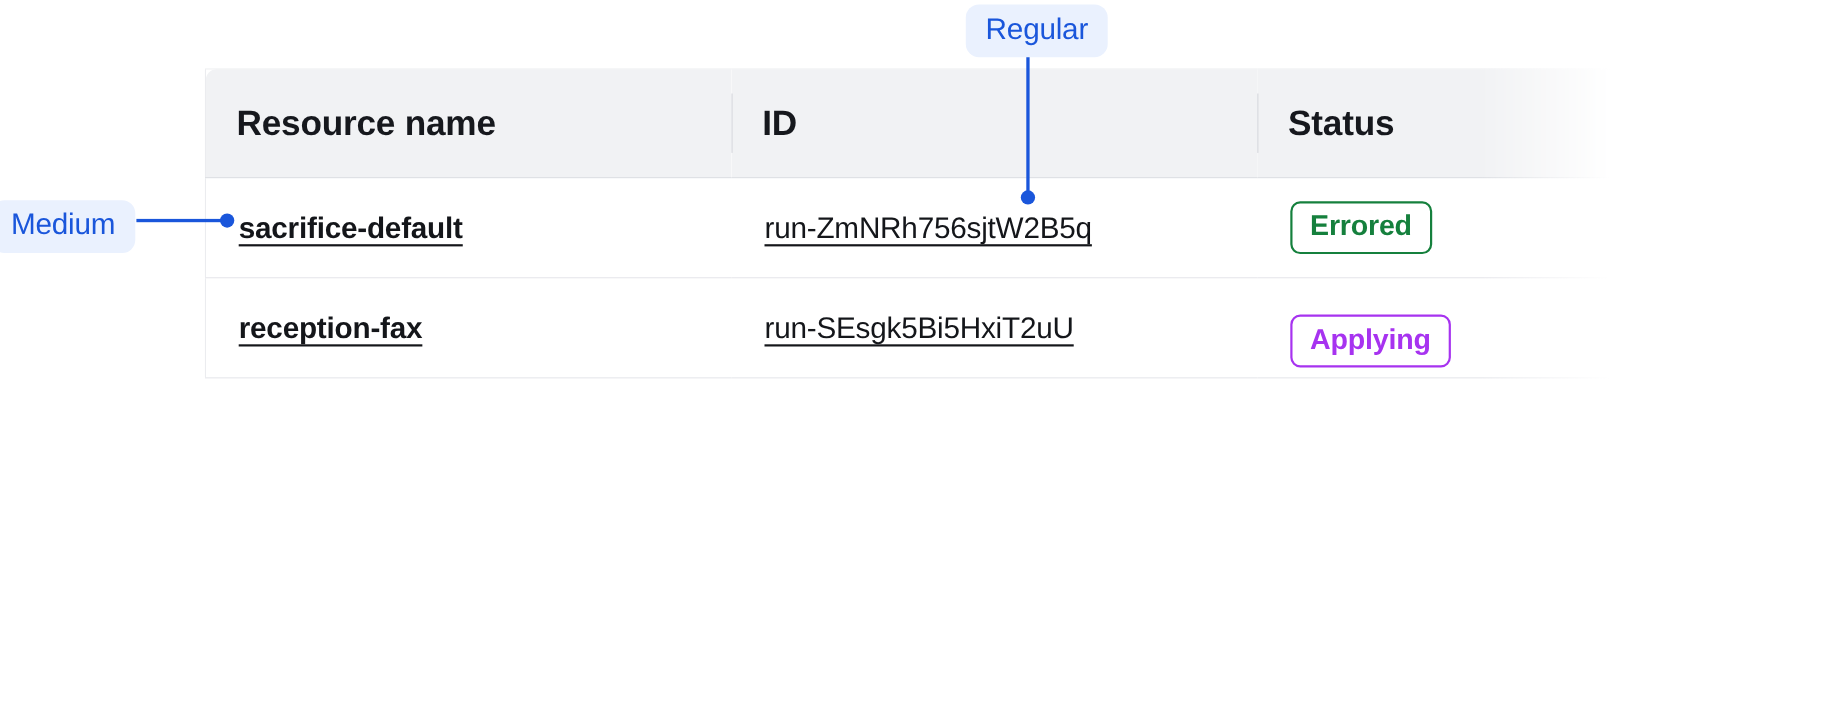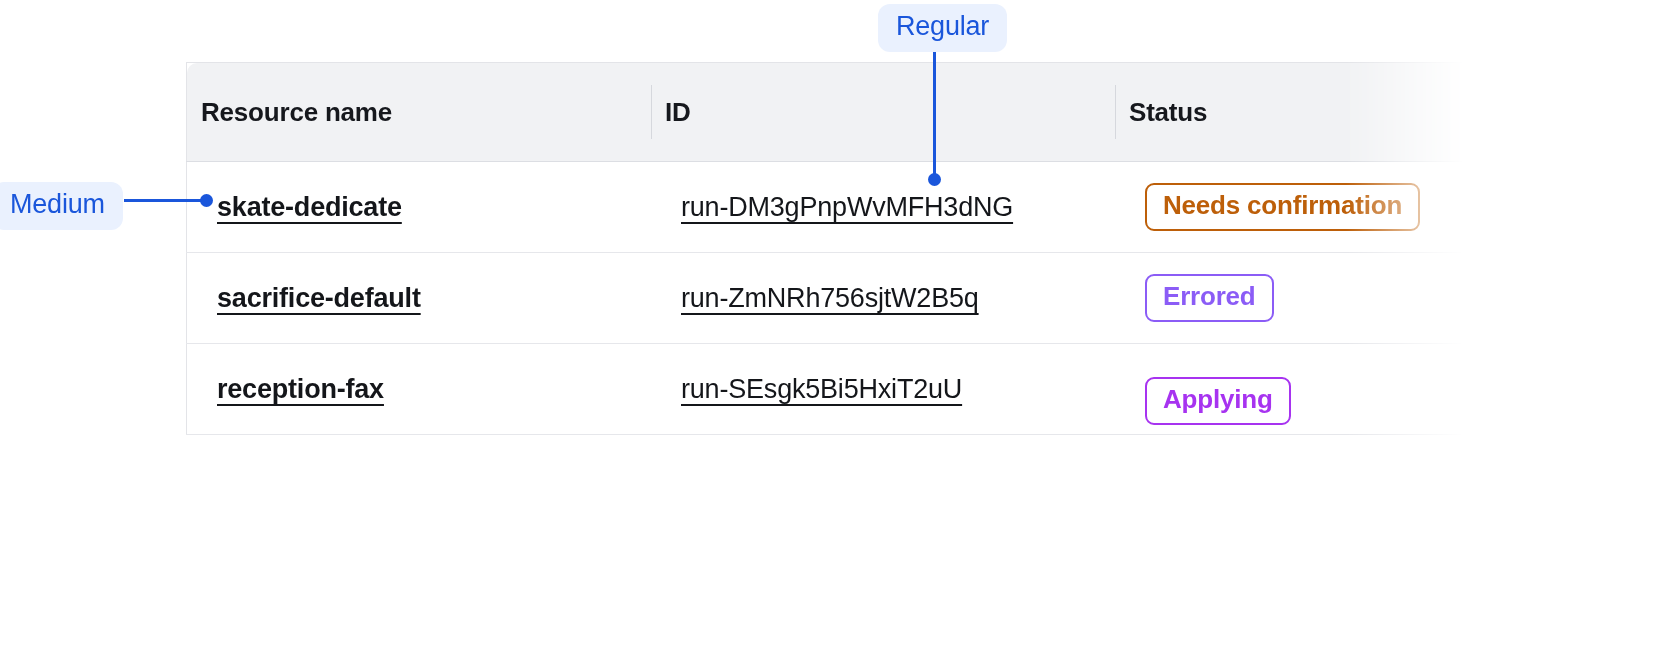--- a/index.html
+++ b/index.html
@@ -31,23 +31,23 @@
     width: 1290px;
     border-collapse: collapse;
     table-layout: fixed;
     border-left: 1px solid #e3e4e8;
   }
   .table thead th {
     background: #f1f2f4;
     border-top: 1px solid #e3e4e8;
     border-bottom: 1px solid #dcdee3;
     height: 98px;
-    padding: 0 0 0 14px;
+    padding: 0 0 0 28px;
     text-align: left;
-    font-size: 26px;
+    font-size: 32px;
     font-weight: 700;
     color: #16181d;
     letter-spacing: -0.2px;
     vertical-align: middle;
     position: relative;
   }
   .table thead th:first-child {
     border-top-left-radius: 10px;
   }
   .table thead th .divider {
@@ -99,21 +99,21 @@
     border-radius: 9px;
     padding: 6px 16px 8px 16px;
     font-size: 26px;
     font-weight: 600;
     line-height: 1.12;
     white-space: nowrap;
     letter-spacing: -0.2px;
   }
   .pill.applied  { color: #128333; }
   .pill.needs    { color: #bd5f09; }
-  .pill.errored  { color: #8b5cf6; }
+  .pill.errored  { color: #15803d; }
   .pill.applying { color: #a733f0; margin-top: 24px; }
 
   
   .anno-badge {
     position: absolute;
     background: #eaf1fe;
     color: #1a56db;
     font-size: 27px;
     font-weight: 400;
     letter-spacing: -0.2px;
@@ -178,31 +178,20 @@
         </th>
         <th class="col-stat">
           <span class="divider"></span>
           <span>Status</span>
         </th>
       </tr>
     </thead>
     <tbody>
       <tr>
         <td class="col-name">
-          <span class="res-link">skate-dedicate</span>
-        </td>
-        <td class="col-id">
-          <span class="id-link">run-DM3gPnpWvMFH3dNG</span>
-        </td>
-        <td class="col-stat">
-          <span class="pill needs">Needs confirmation</span>
-        </td>
-      </tr>
-      <tr>
-        <td class="col-name">
           <span class="res-link">sacrifice-default</span>
         </td>
         <td class="col-id">
           <span class="id-link">run-ZmNRh756sjtW2B5q</span>
         </td>
         <td class="col-stat">
           <span class="pill errored">Errored</span>
         </td>
       </tr>
       <tr>

